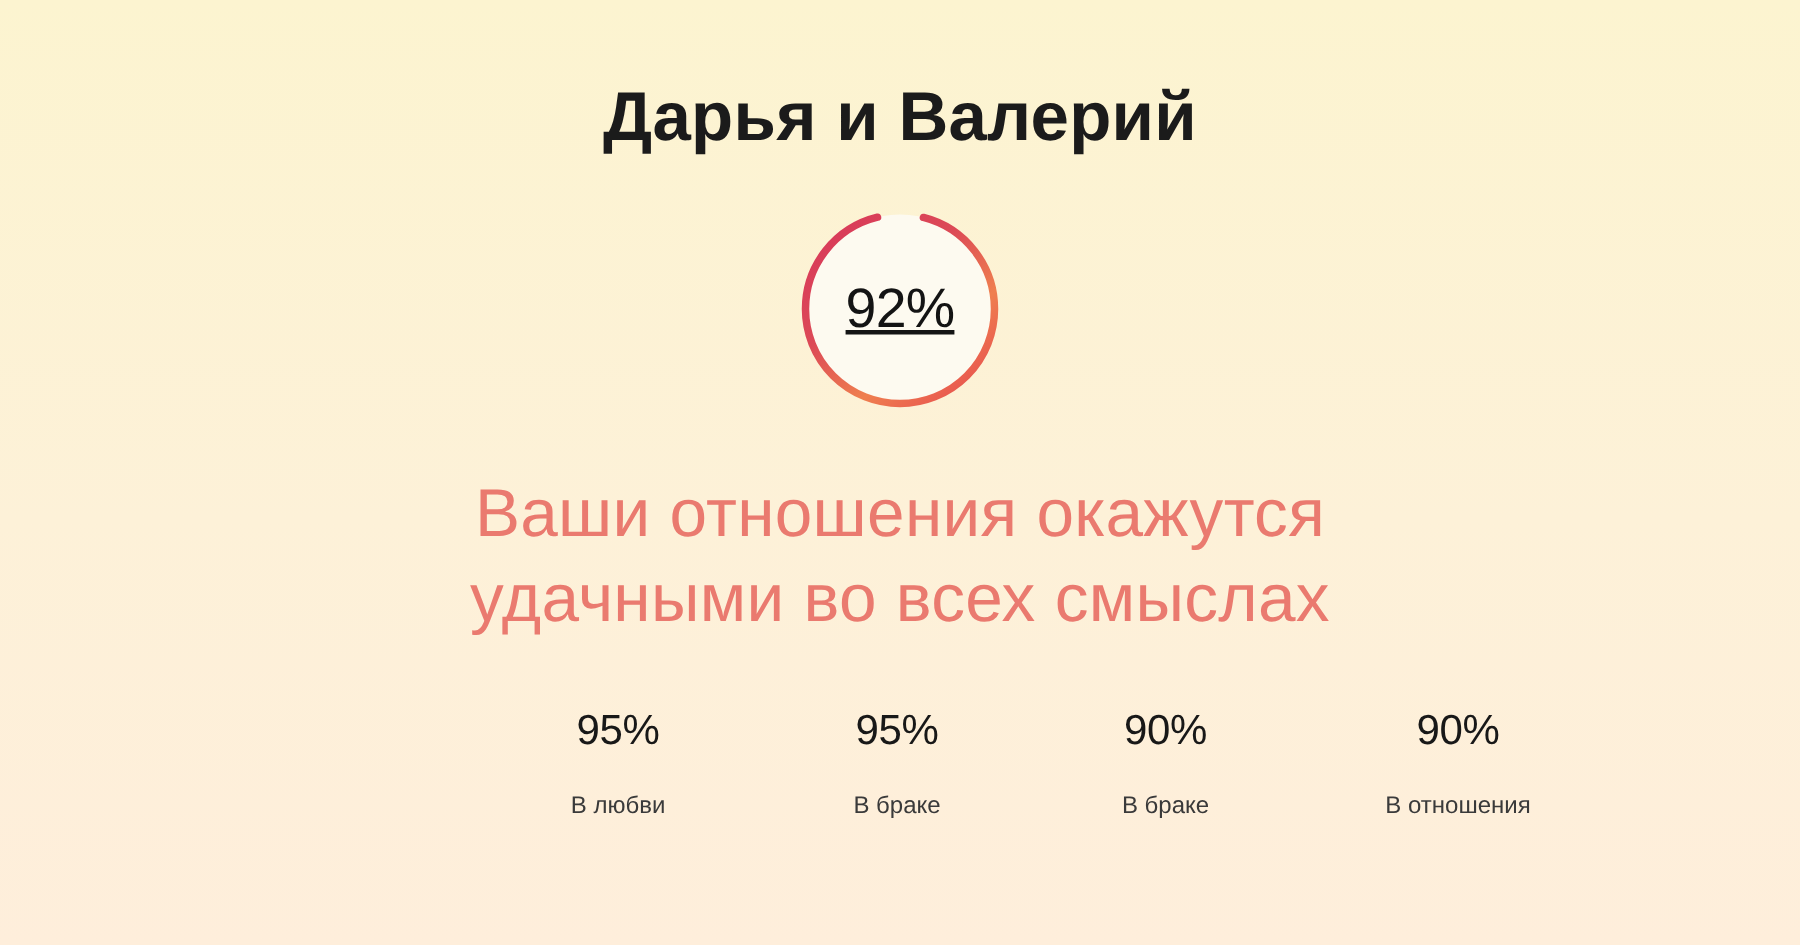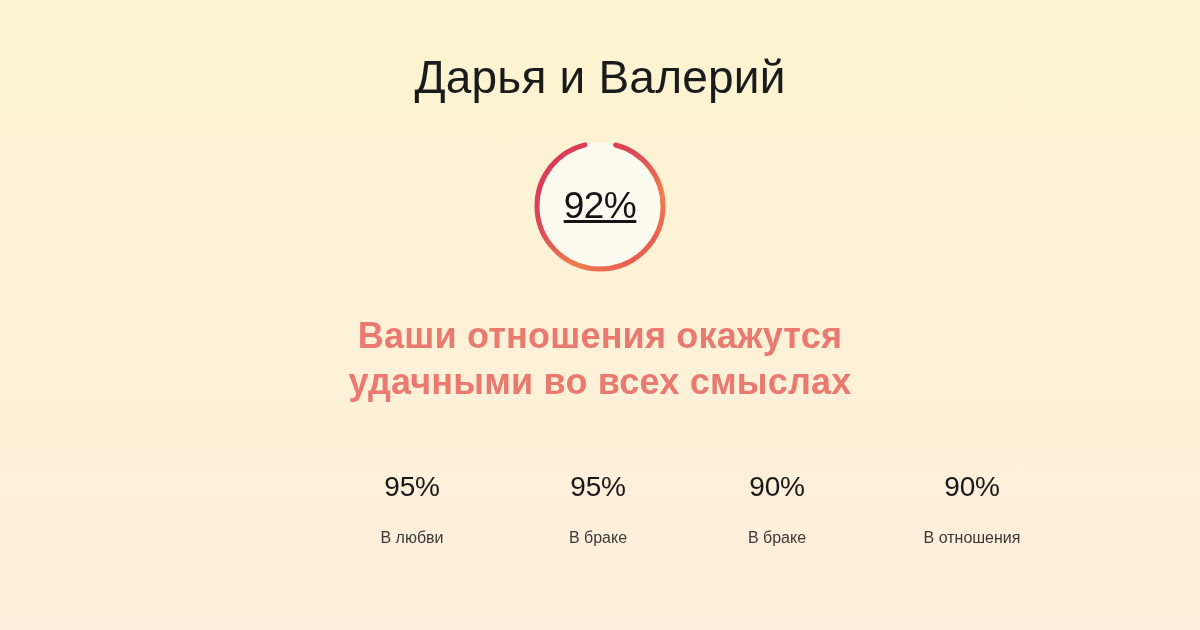--- a/index.html
+++ b/index.html
@@ -25,21 +25,21 @@
     display: flex;
     flex-direction: column;
     align-items: center;
   }
 
   
   .names-title {
     margin: 0;
     padding-top: 52px;
     font-size: 46px;
-    font-weight: 400;
+    font-weight: 700;
     line-height: 1.1;
     color: #1b1b1b;
     letter-spacing: 0.2px;
     text-align: center;
   }
 
   
   .score-ring-wrap {
     position: relative;
     width: 142px;
@@ -70,22 +70,22 @@
     color: #141414;
     letter-spacing: -0.5px;
     text-decoration: underline;
   }
 
   
   .headline {
     margin: 0;
     padding-top: 36px;
     max-width: 840px;
-    font-size: 36px;
-    font-weight: 700;
+    font-size: 45px;
+    font-weight: 400;
     line-height: 1.28;
     color: #ea7a6f;
     text-align: center;
     letter-spacing: 0.2px;
   }
 
   .headline-line {
     display: block;
   }
 

